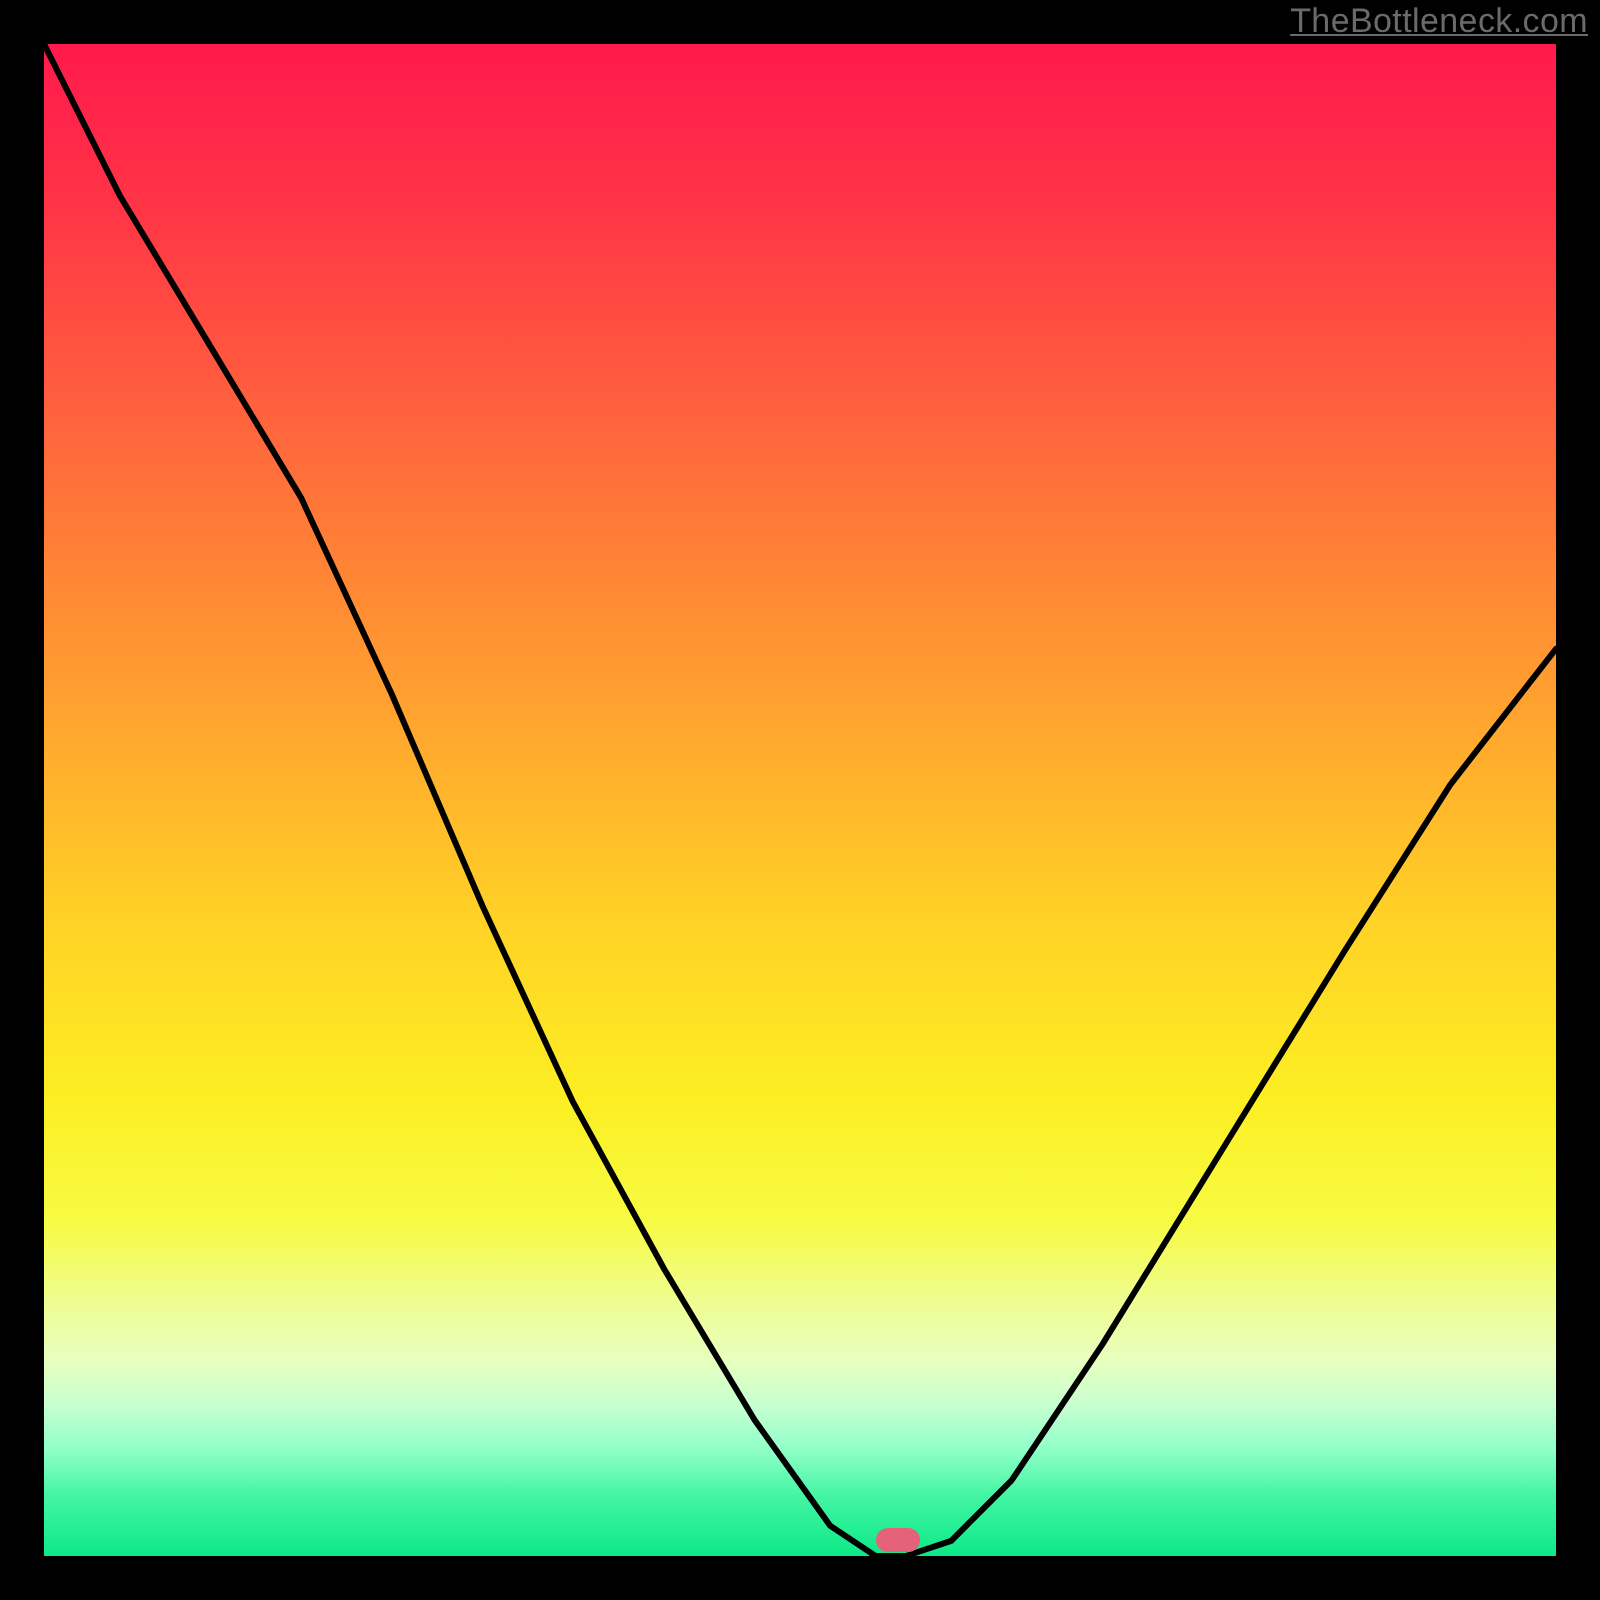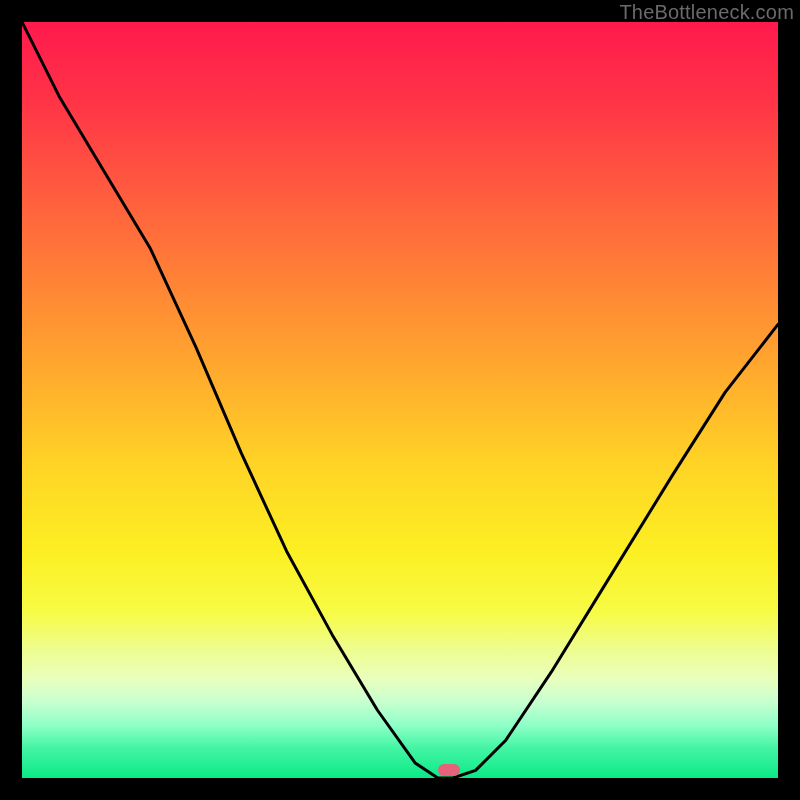--- a/index.html
+++ b/index.html
@@ -44,23 +44,24 @@
       #8fffc8 93%,
       #44f5a3 96%,
       #0ce987 100%
     );
   }
   .attribution {
     position: absolute;
     top: 1px;
     right: 6px;
     color: #6a6a6a;
-    font-size: 20px;
+    font-size: 17px;
     font-weight: 500;
     letter-spacing: 0.2px;
+    text-decoration: underline;
   }
   svg.curve {
     position: absolute;
     inset: 0;
   }
   .pink-marker {
     position: absolute;
     width: 22px;
     height: 12px;
     border-radius: 6px;

